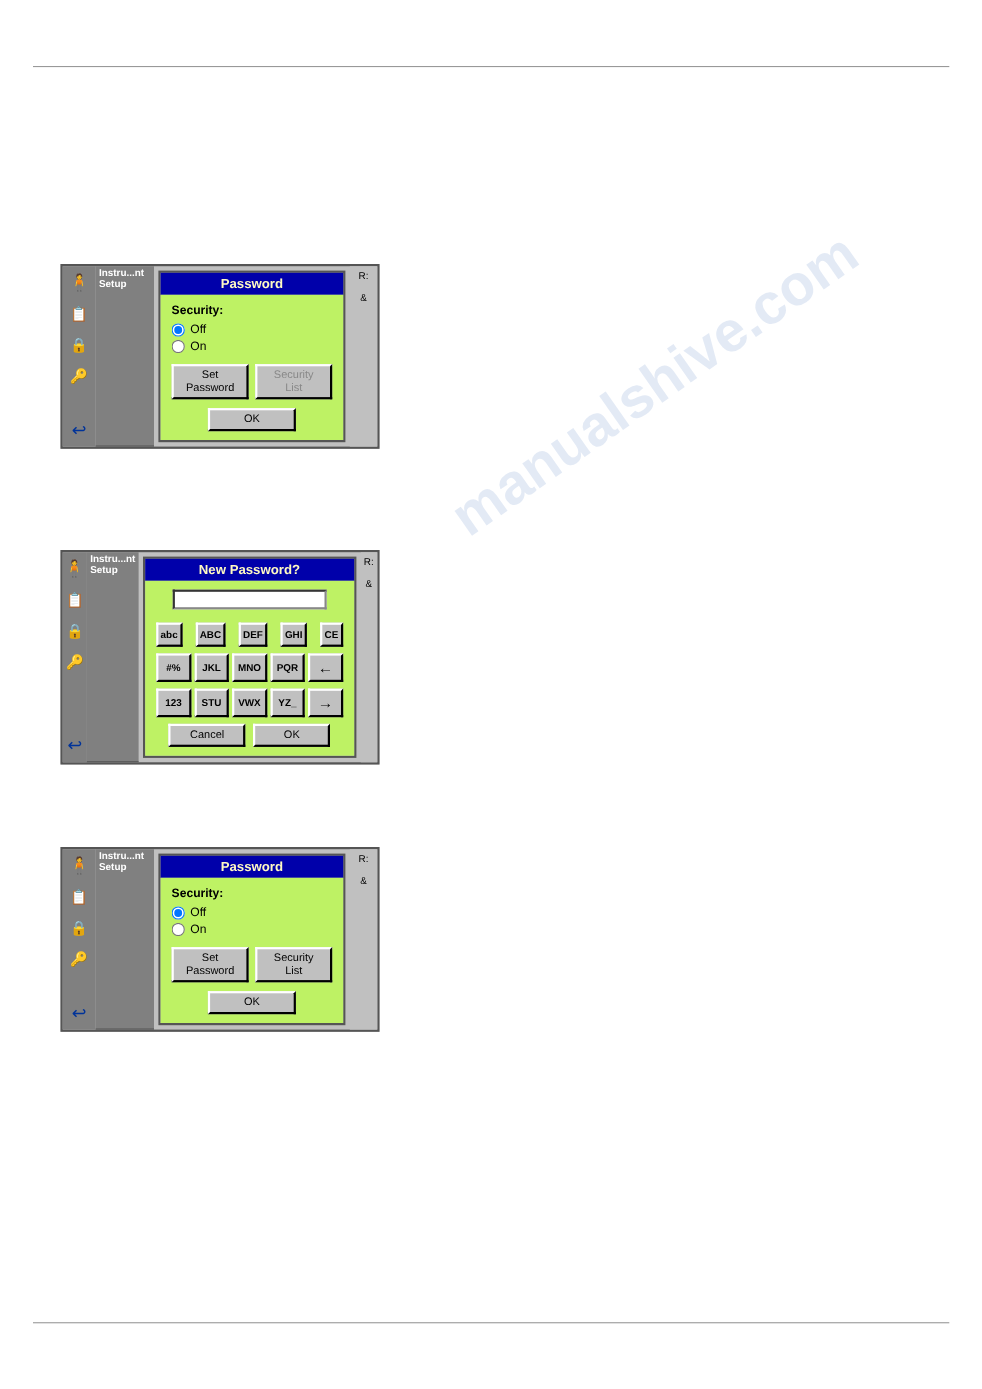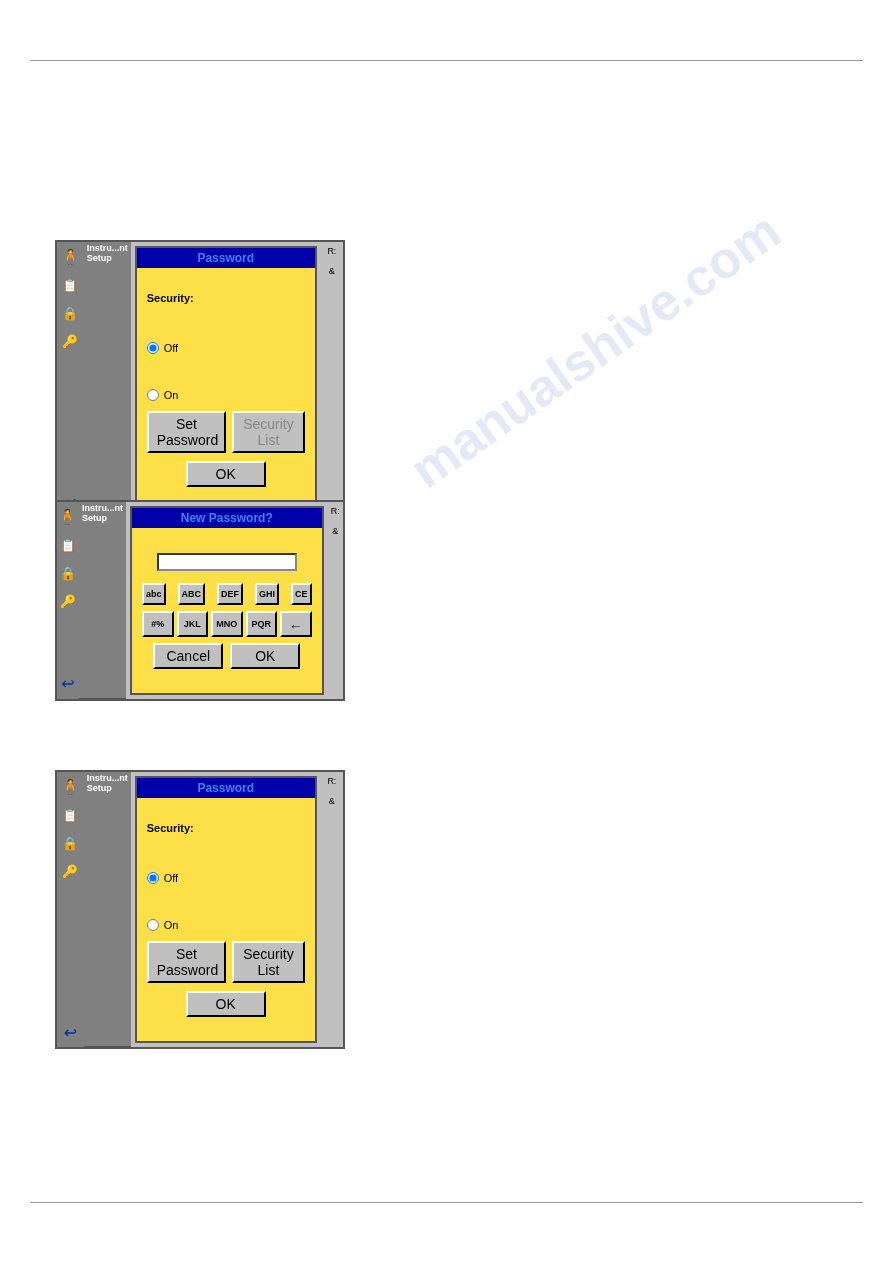--- a/index.html
+++ b/index.html
@@ -89,30 +89,30 @@
 
     
     .modal {
       background: #c0c0c0;
       border: 2px solid #555;
       margin: 4px;
     }
 
     .modal-title {
       background: #0000aa;
-      color: #3b82f6;
+      color: #fef9c3;
       font-size: 12px;
       font-weight: bold;
       text-align: center;
       padding: 3px 6px;
     }
 
     .modal-body {
-      padding: 24px 10px;
-      background: #fde047;
+      padding: 8px 10px;
+      background: #bef264;
     }
 
     .security-label {
       font-size: 11px;
       font-weight: bold;
       margin-bottom: 6px;
       color: #000;
     }
 
     .radio-group {
@@ -120,41 +120,40 @@
       flex-direction: column;
       gap: 3px;
       margin-bottom: 10px;
     }
 
     .radio-item {
       display: flex;
       align-items: center;
       gap: 5px;
       font-size: 11px;
-      margin-top: 32px;
     }
 
     .radio-item input[type="radio"] {
       margin: 0;
       width: 12px;
       height: 12px;
     }
 
     .btn-row {
       display: flex;
       gap: 6px;
       margin-bottom: 8px;
     }
 
     .btn {
       background: #c0c0c0;
       border: 2px outset #ffffff;
       border-bottom-color: #555;
       border-right-color: #555;
-      font-size: 14px;
+      font-size: 10px;
       padding: 3px 8px;
       cursor: pointer;
       min-width: 70px;
       text-align: center;
     }
 
     .btn-disabled {
       color: #888;
     }
 
@@ -336,20 +335,27 @@
           </div>
 
           <div class="keypad" style="grid-template-columns: repeat(5, 1fr);margin-top:3px;">
             <button class="keypad-btn">#%</button>
             <button class="keypad-btn">JKL</button>
             <button class="keypad-btn">MNO</button>
             <button class="keypad-btn">PQR</button>
             <button class="keypad-btn keypad-btn-arrow">←</button>
           </div>
 
+          <div class="keypad" style="grid-template-columns: repeat(5, 1fr);margin-top:3px;">
+            <button class="keypad-btn">123</button>
+            <button class="keypad-btn">STU</button>
+            <button class="keypad-btn">VWX</button>
+            <button class="keypad-btn">YZ_</button>
+            <button class="keypad-btn keypad-btn-arrow">→</button>
+          </div>
 
           <div class="cancel-ok-row" style="margin-top:6px;">
             <button class="btn">Cancel</button>
             <button class="btn">OK</button>
           </div>
         </div>
       </div>
     </div>
 
     <div class="right-panel">

